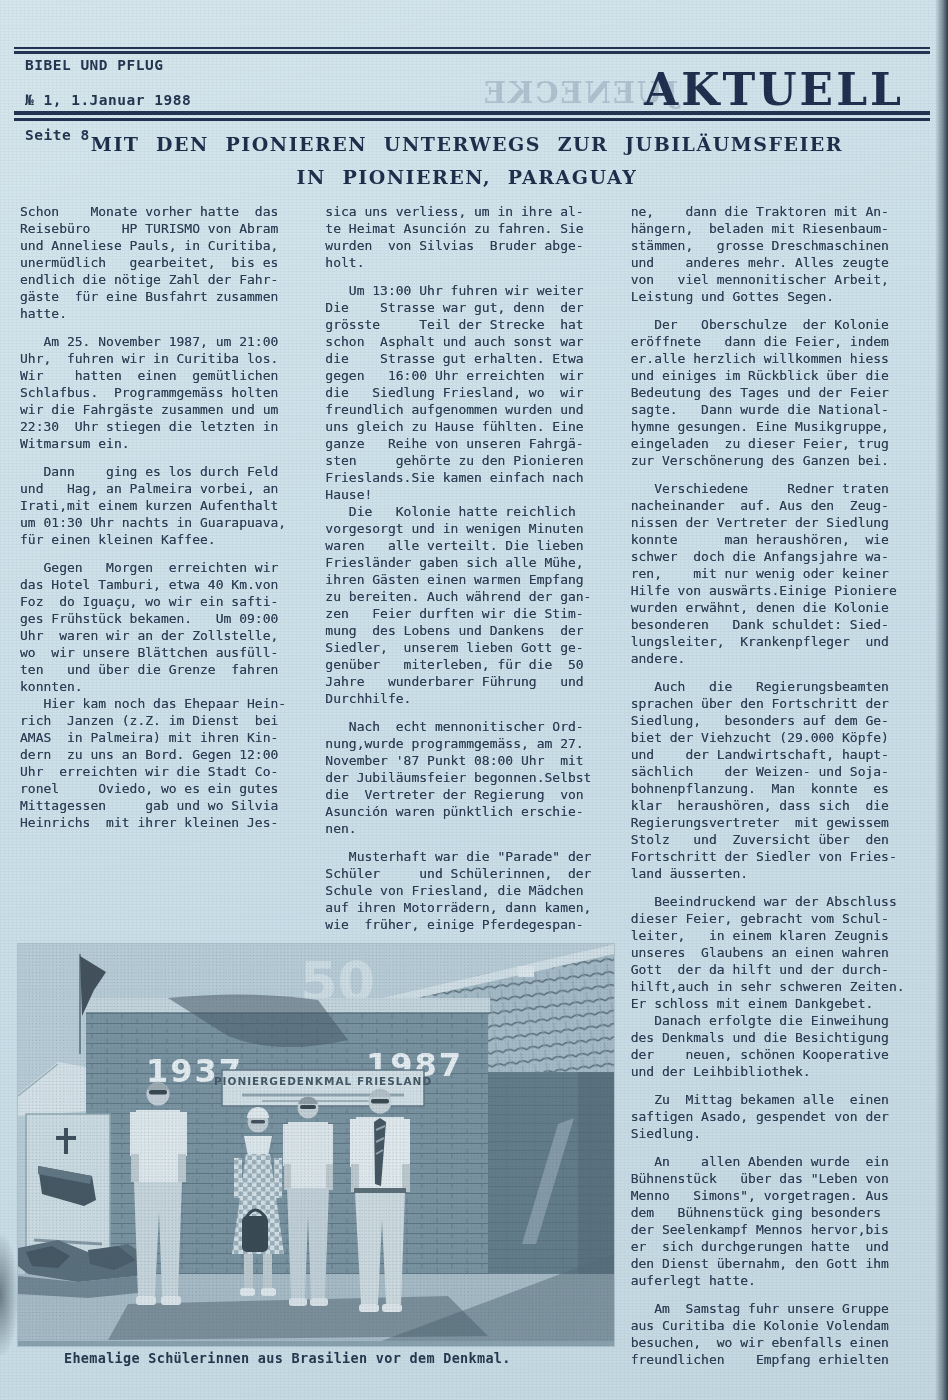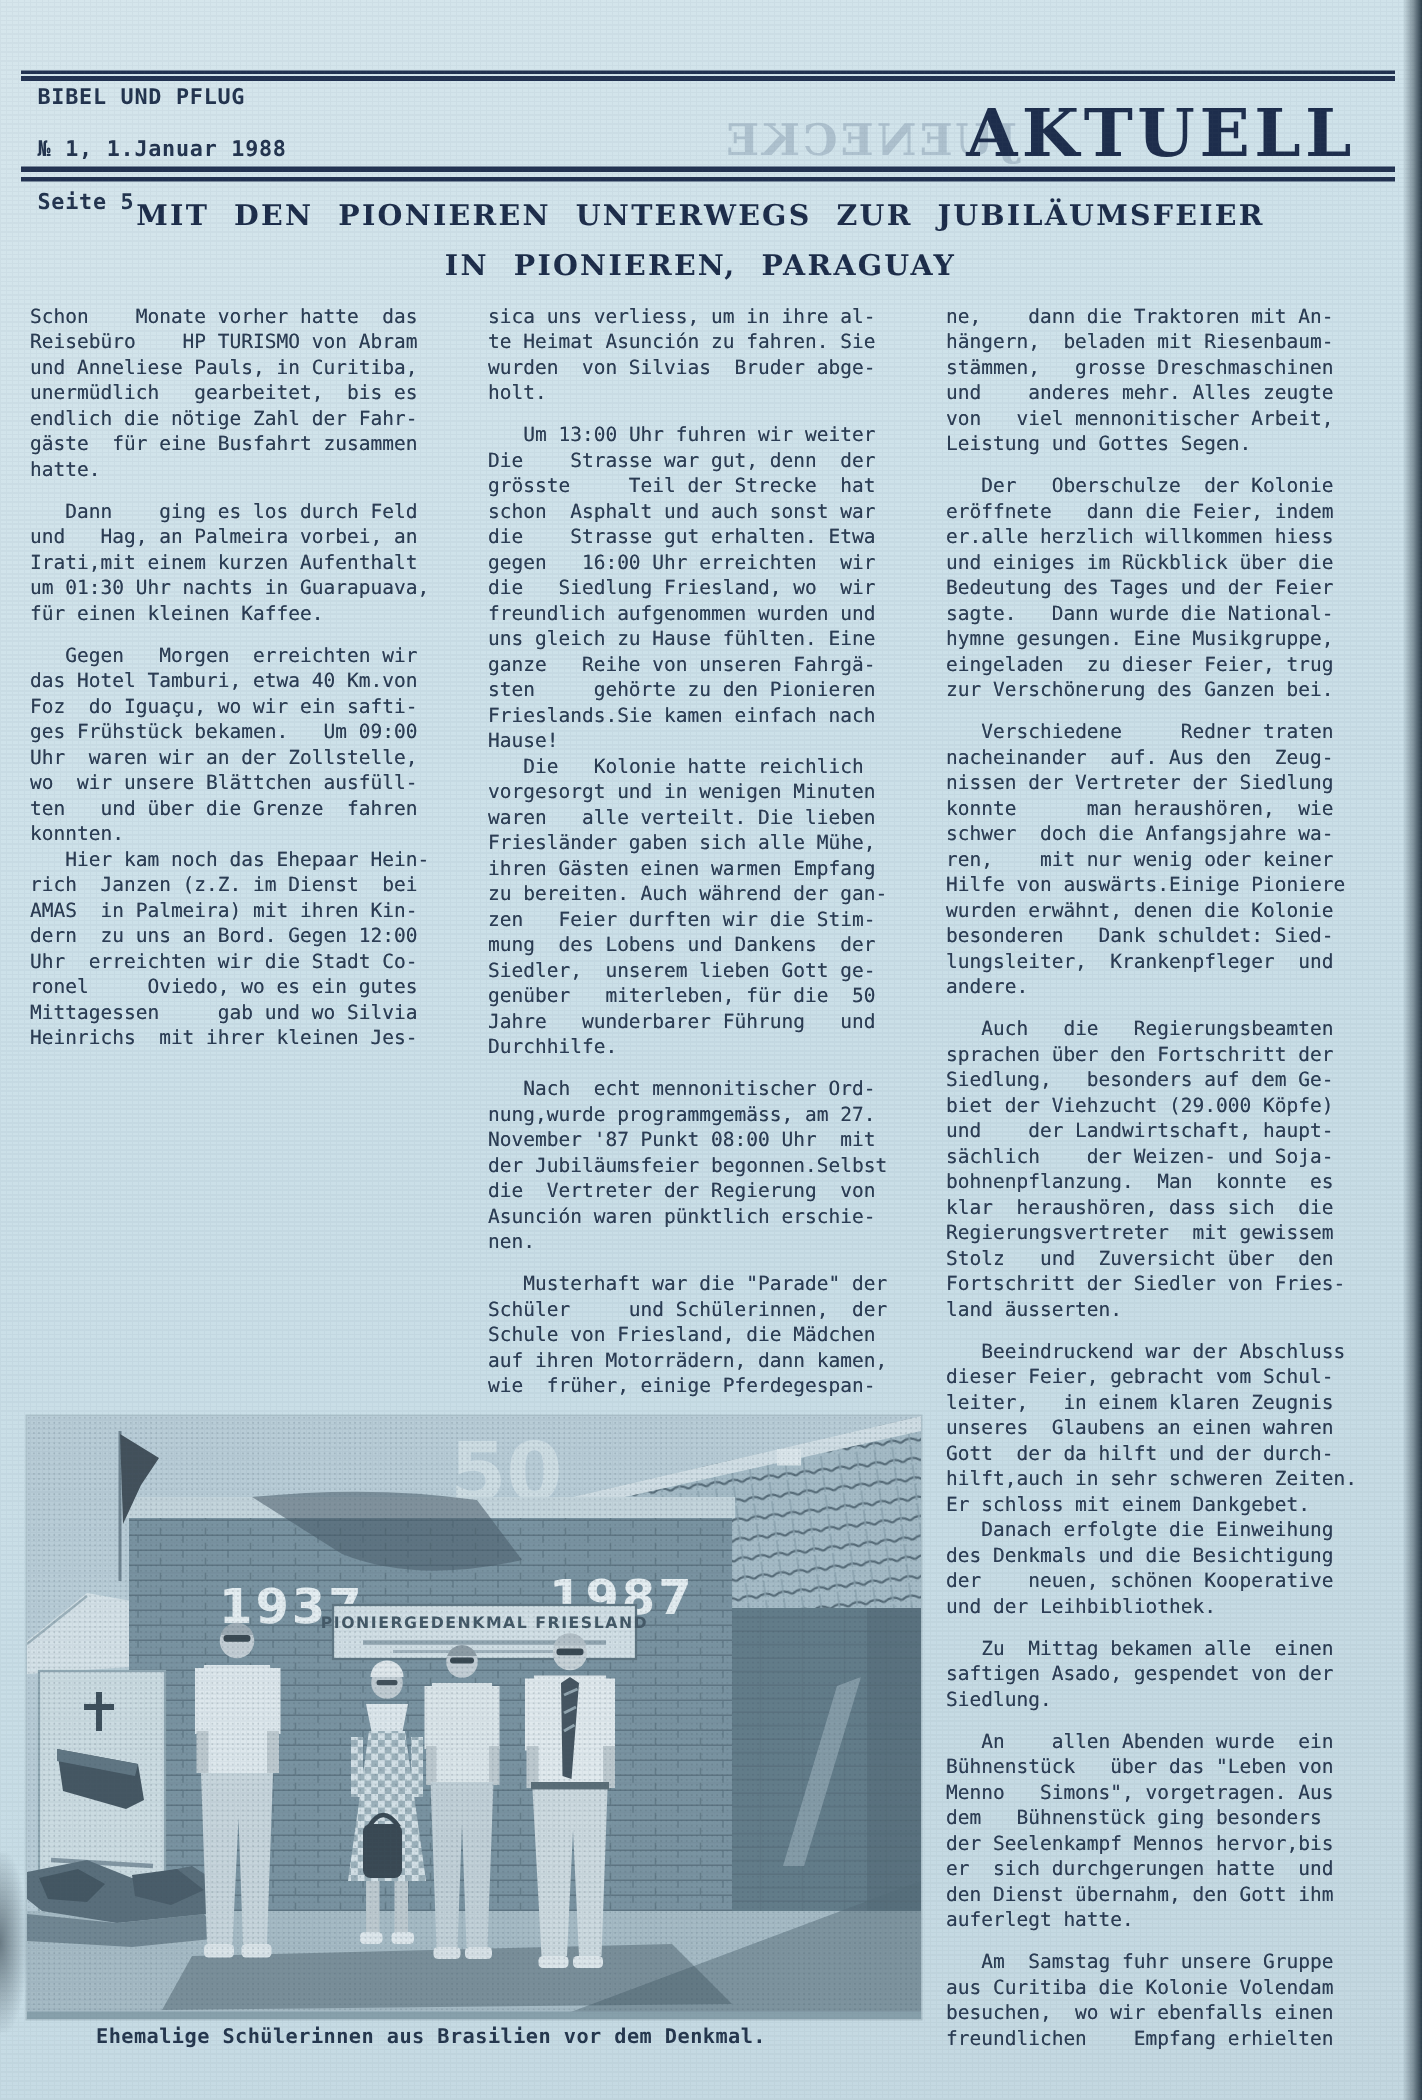--- a/index.html
+++ b/index.html
@@ -45,41 +45,48 @@
 </style>
 </head>
 <body>
 
 <div class="page">
 
   <div class="rule-top"></div>
 
   <div class="masthead"><span>BIBEL UND PFLUG</span><br>
 <span>№ 1, 1.Januar 1988</span><br>
-<span>Seite 5</span></div>
+<span>Seite 8</span></div>
 
   <div class="ghost">JUENECKE</div>
   <div class="section-title">AKTUELL</div>
 
   <div class="rule-bottom"></div>
 
   <div class="headline">
     <div>MIT DEN PIONIEREN UNTERWEGS ZUR JUBILÄUMSFEIER</div>
     <div>IN PIONIEREN, PARAGUAY</div>
   </div>
 
   <div class="columns">
     <div>
       <p>Schon    Monate vorher hatte  das
 Reisebüro    HP TURISMO von Abram
 und Anneliese Pauls, in Curitiba,
 unermüdlich   gearbeitet,  bis es
 endlich die nötige Zahl der Fahr-
 gäste  für eine Busfahrt zusammen
 hatte.</p>
+      <p class="gap">   Am 25. November 1987, um 21:00
+Uhr,  fuhren wir in Curitiba los.
+Wir    hatten  einen  gemütlichen
+Schlafbus.  Programmgemäss holten
+wir die Fahrgäste zusammen und um
+22:30  Uhr stiegen die letzten in
+Witmarsum ein.</p>
       <p class="gap">   Dann    ging es los durch Feld
 und   Hag, an Palmeira vorbei, an
 Irati,mit einem kurzen Aufenthalt
 um 01:30 Uhr nachts in Guarapuava,
 für einen kleinen Kaffee.</p>
       <p class="gap">   Gegen   Morgen  erreichten wir
 das Hotel Tamburi, etwa 40 Km.von
 Foz  do Iguaçu, wo wir ein safti-
 ges Frühstück bekamen.   Um 09:00
 Uhr  waren wir an der Zollstelle,

